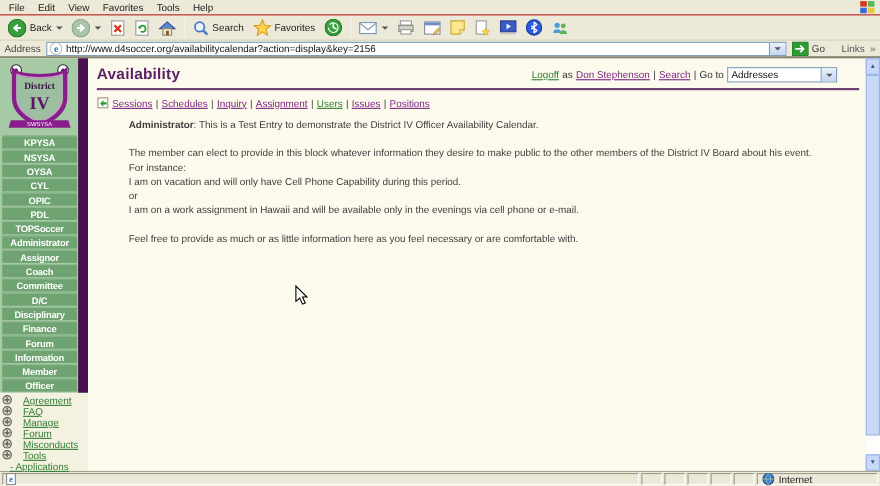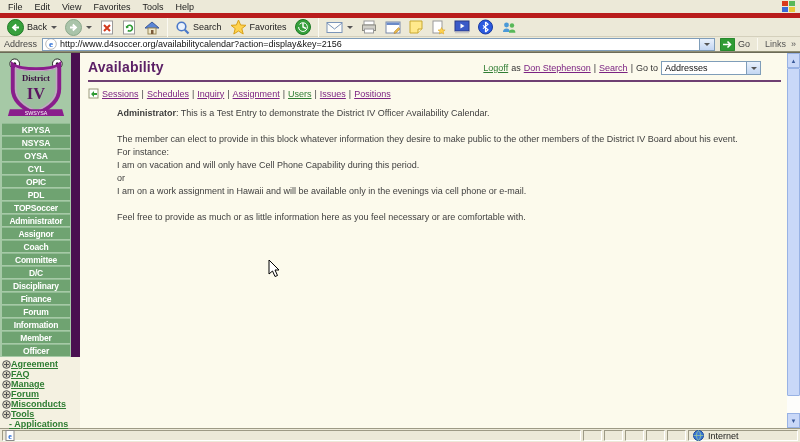--- a/index.html
+++ b/index.html
@@ -6,21 +6,21 @@
   html,body { width:800px; height:442px; }
   body { font-family:"Liberation Sans","DejaVu Sans",sans-serif; background:#ece9d8; overflow:hidden; }
   .window { position:relative; width:800px; height:385px; background:#ece9d8; }
 
   
   .menubar { height:13px; display:flex; align-items:center; padding:0 2px; font-size:9px; color:#1a1a1a; }
   .menu-item { padding:0 6px; cursor:default; }
   .throbber { margin-left:auto; margin-right:2px; display:flex; }
 
   
-  .toolbar { height:24px; display:flex; align-items:center; padding:0 3px; border-top:5px solid #b91c1c; border-bottom:1px solid #d4d0bc; }
+  .toolbar { height:24px; display:flex; align-items:center; padding:0 3px; border-top:1px solid #b91c1c; border-bottom:1px solid #d4d0bc; }
   .tbtn { display:flex; align-items:center; gap:3px; padding:1px 3px; border:1px solid transparent; }
   .tlabel { font-size:9px; color:#222; }
   .caret { width:0; height:0; border-left:3px solid transparent; border-right:3px solid transparent; border-top:3px solid #555; margin-left:1px; }
   .tsep { width:1px; height:19px; background:#c6c2ae; border-right:1px solid #fbfaf2; margin:0 3px; }
   svg { display:block; }
 
   
   .addressbar { height:15px; display:flex; align-items:center; padding:0 4px; gap:5px; font-size:9px; color:#444; border-bottom:1px solid #8f8e75; }
   .addr-field { flex:1; height:13px; background:#fff; border:1px solid #7f9db9; display:flex; align-items:center; gap:3px; padding:0 16px 0 2px; position:relative; font-size:9px; color:#111; white-space:nowrap; overflow:hidden; }
   .addr-drop { position:absolute; right:0; top:0; width:15px; height:11px; background:linear-gradient(#e9f1fc,#c3d6f2); border-left:1px solid #7f9db9; display:flex; align-items:center; justify-content:center; }
@@ -32,21 +32,21 @@
   .page { position:relative; height:376px; display:flex; background:#fcfaec; border-top:1px solid #6c6b58; }
 
   
   .sidebar { width:80px; position:relative; background:#f4f1e1; flex:none; }
   .sidetop { height:304px; background:#a6c9a6; position:relative; padding-right:9px; }
   .stripe { position:absolute; top:0; right:0; width:9px; height:304px; background:#4a1050; }
   .crest { height:70px; display:flex; align-items:center; justify-content:center; }
   .navstack { padding:0 1px 0 2px; }
   .navbtn { height:12px; margin-bottom:1px; background:#6fa371; color:#fff; font-size:8.5px; font-weight:bold; text-align:center; line-height:12px; border-top:1px solid #93bd95; cursor:pointer; letter-spacing:-0.2px; }
   .sidelinks { padding:2px 0 0 2px; }
-  .slink-row { height:10px; display:flex; align-items:center; gap:0; font-size:9px;font-weight:bold; }
+  .slink-row { height:10px; display:flex; align-items:flex-start; gap:10px; font-size:9px; }
   .glink { color:#2f7d33; text-decoration:underline; cursor:pointer; }
   .plink { color:#7b2382; text-decoration:underline; cursor:pointer; }
   .apps-label { font-size:9px; color:#2f7d33; text-decoration:underline; margin-left:7px; }
 
   
   .content { flex:1; position:relative; padding:0 6px 0 8px; overflow:hidden; }
   .page-title { font-size:14px; font-weight:bold; color:#5c2066; padding-top:6px; letter-spacing:0.2px; }
   .session-line { position:absolute; right:26px; top:8px; display:flex; align-items:center; gap:3px; font-size:9px; color:#333; white-space:nowrap; }
   .combo { width:100px; height:14px; border:1px solid #7f9db9; background:#fff; font-size:9px; color:#111; display:flex; align-items:center; padding-left:3px; position:relative; }
   .combo-btn { position:absolute; right:0; top:0; width:14px; height:12px; background:linear-gradient(#e9f1fc,#c3d6f2); border-left:1px solid #7f9db9; display:flex; align-items:center; justify-content:center; }

